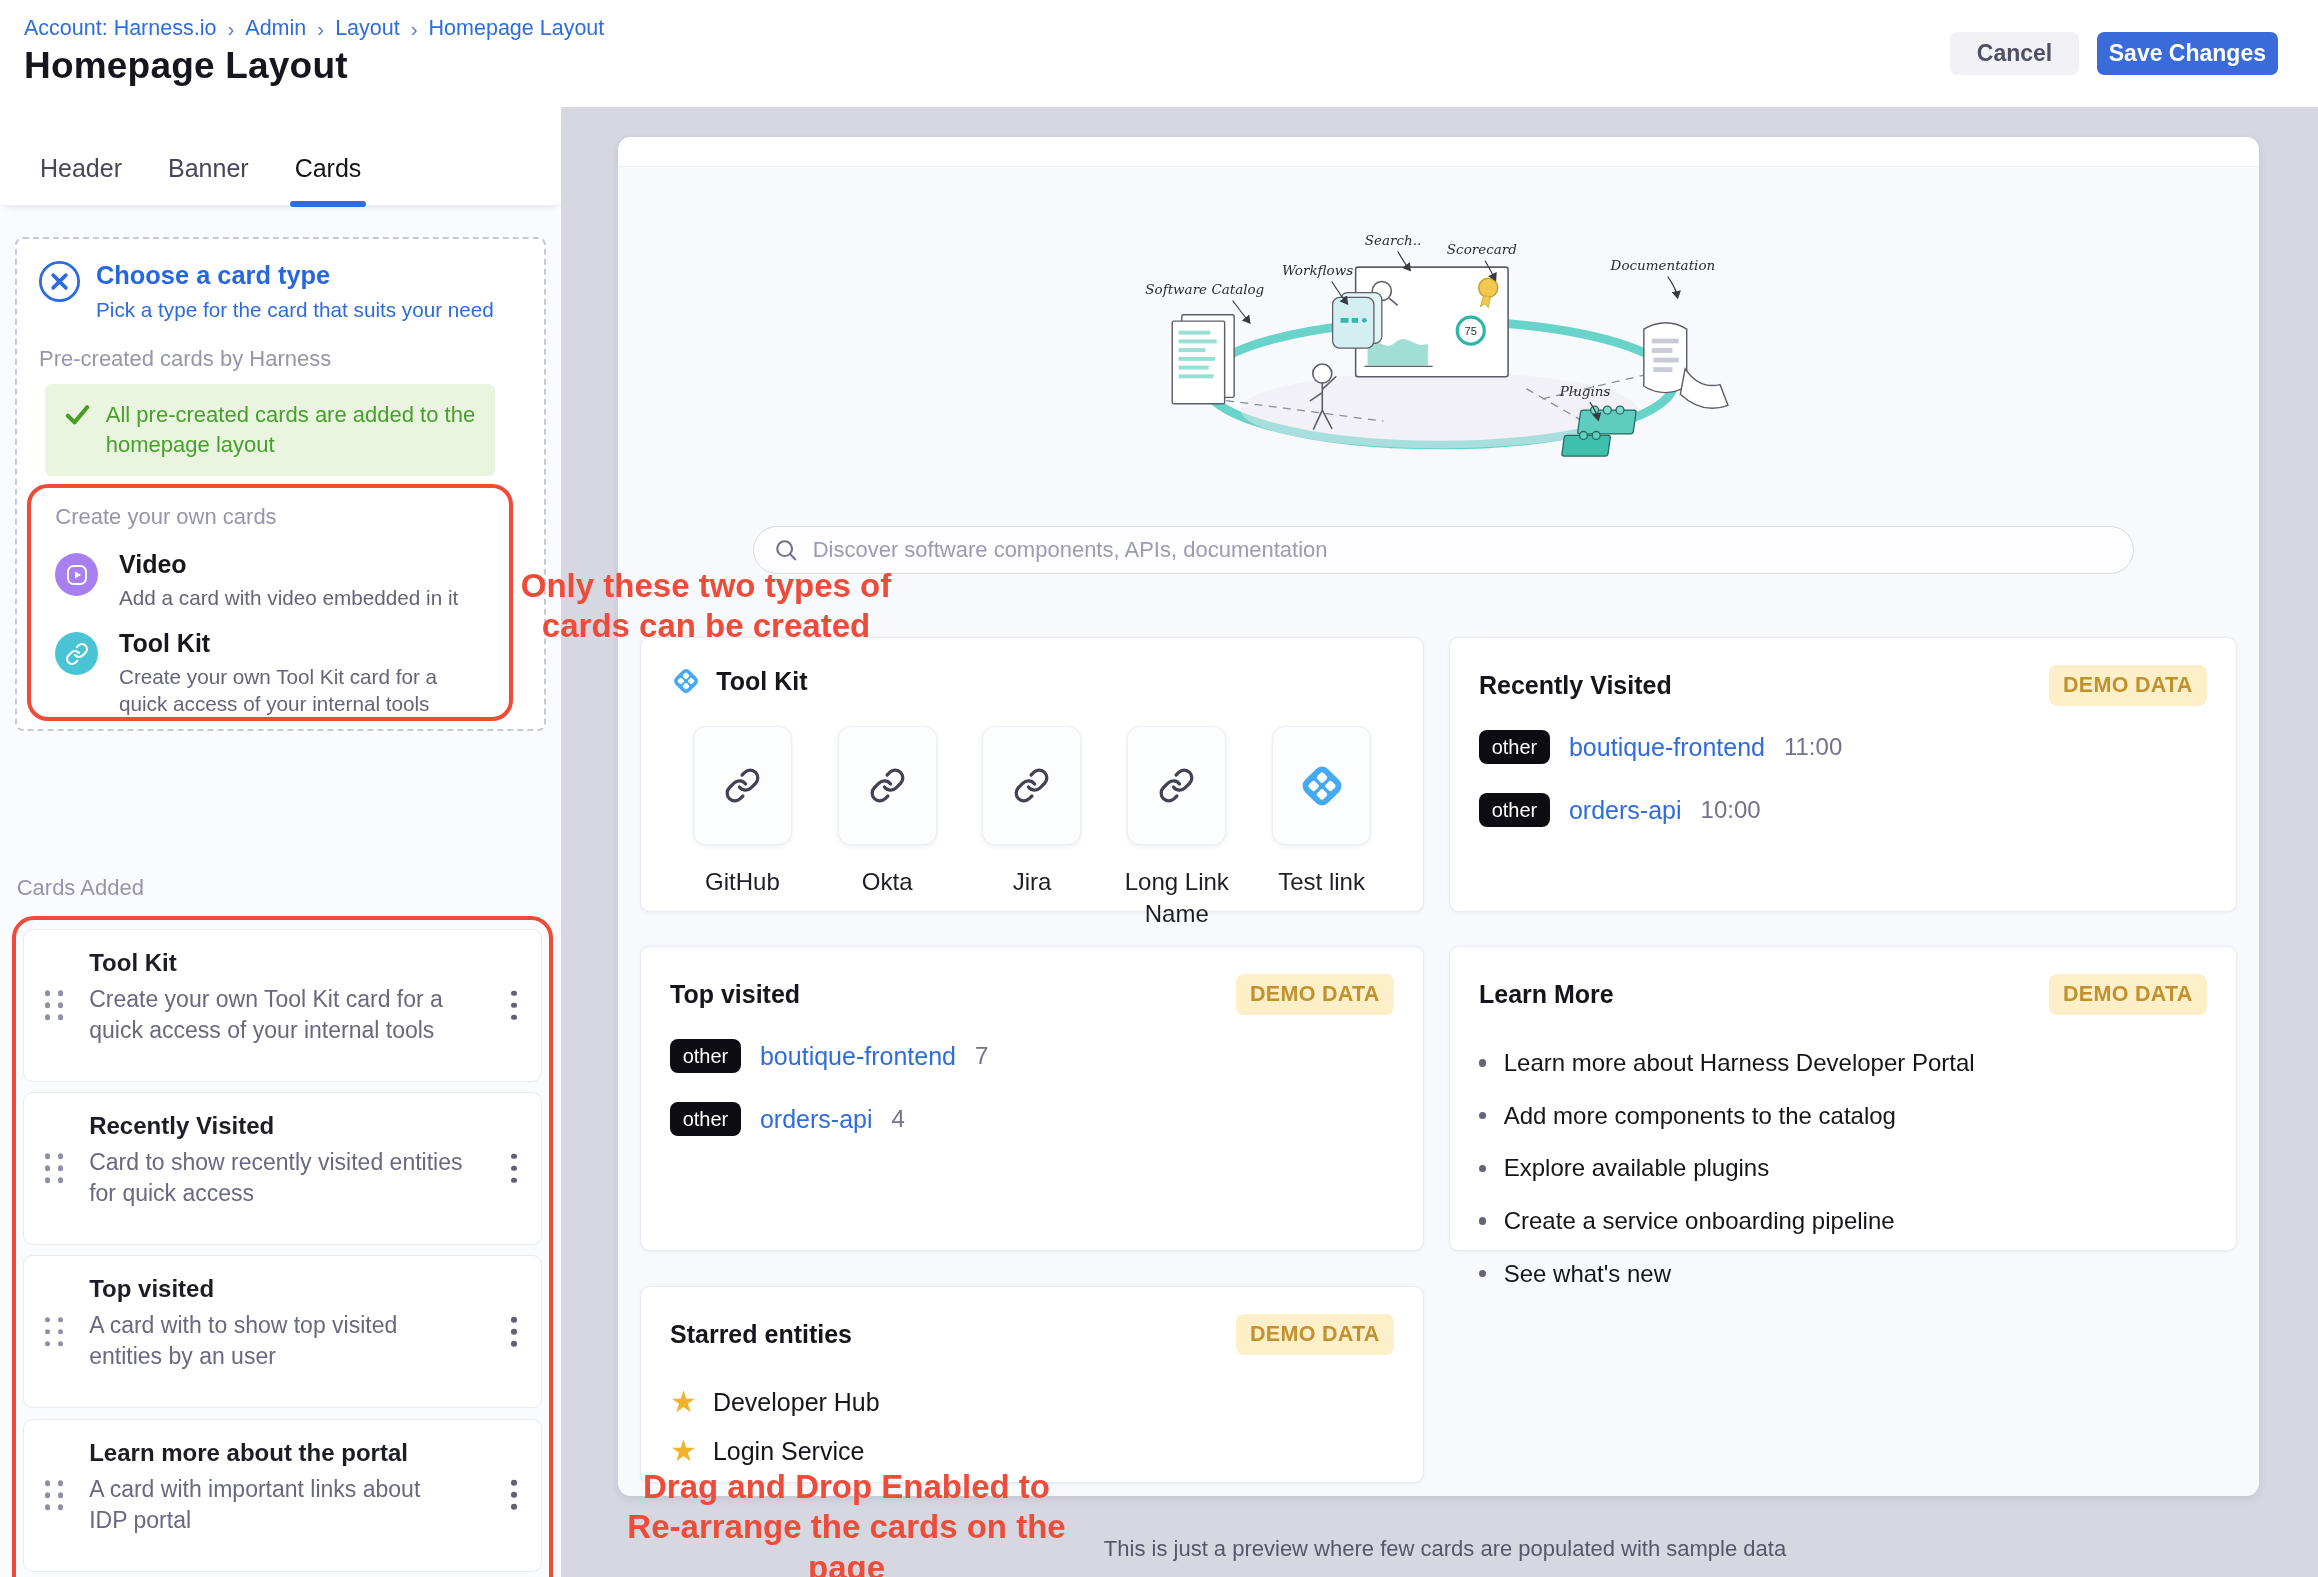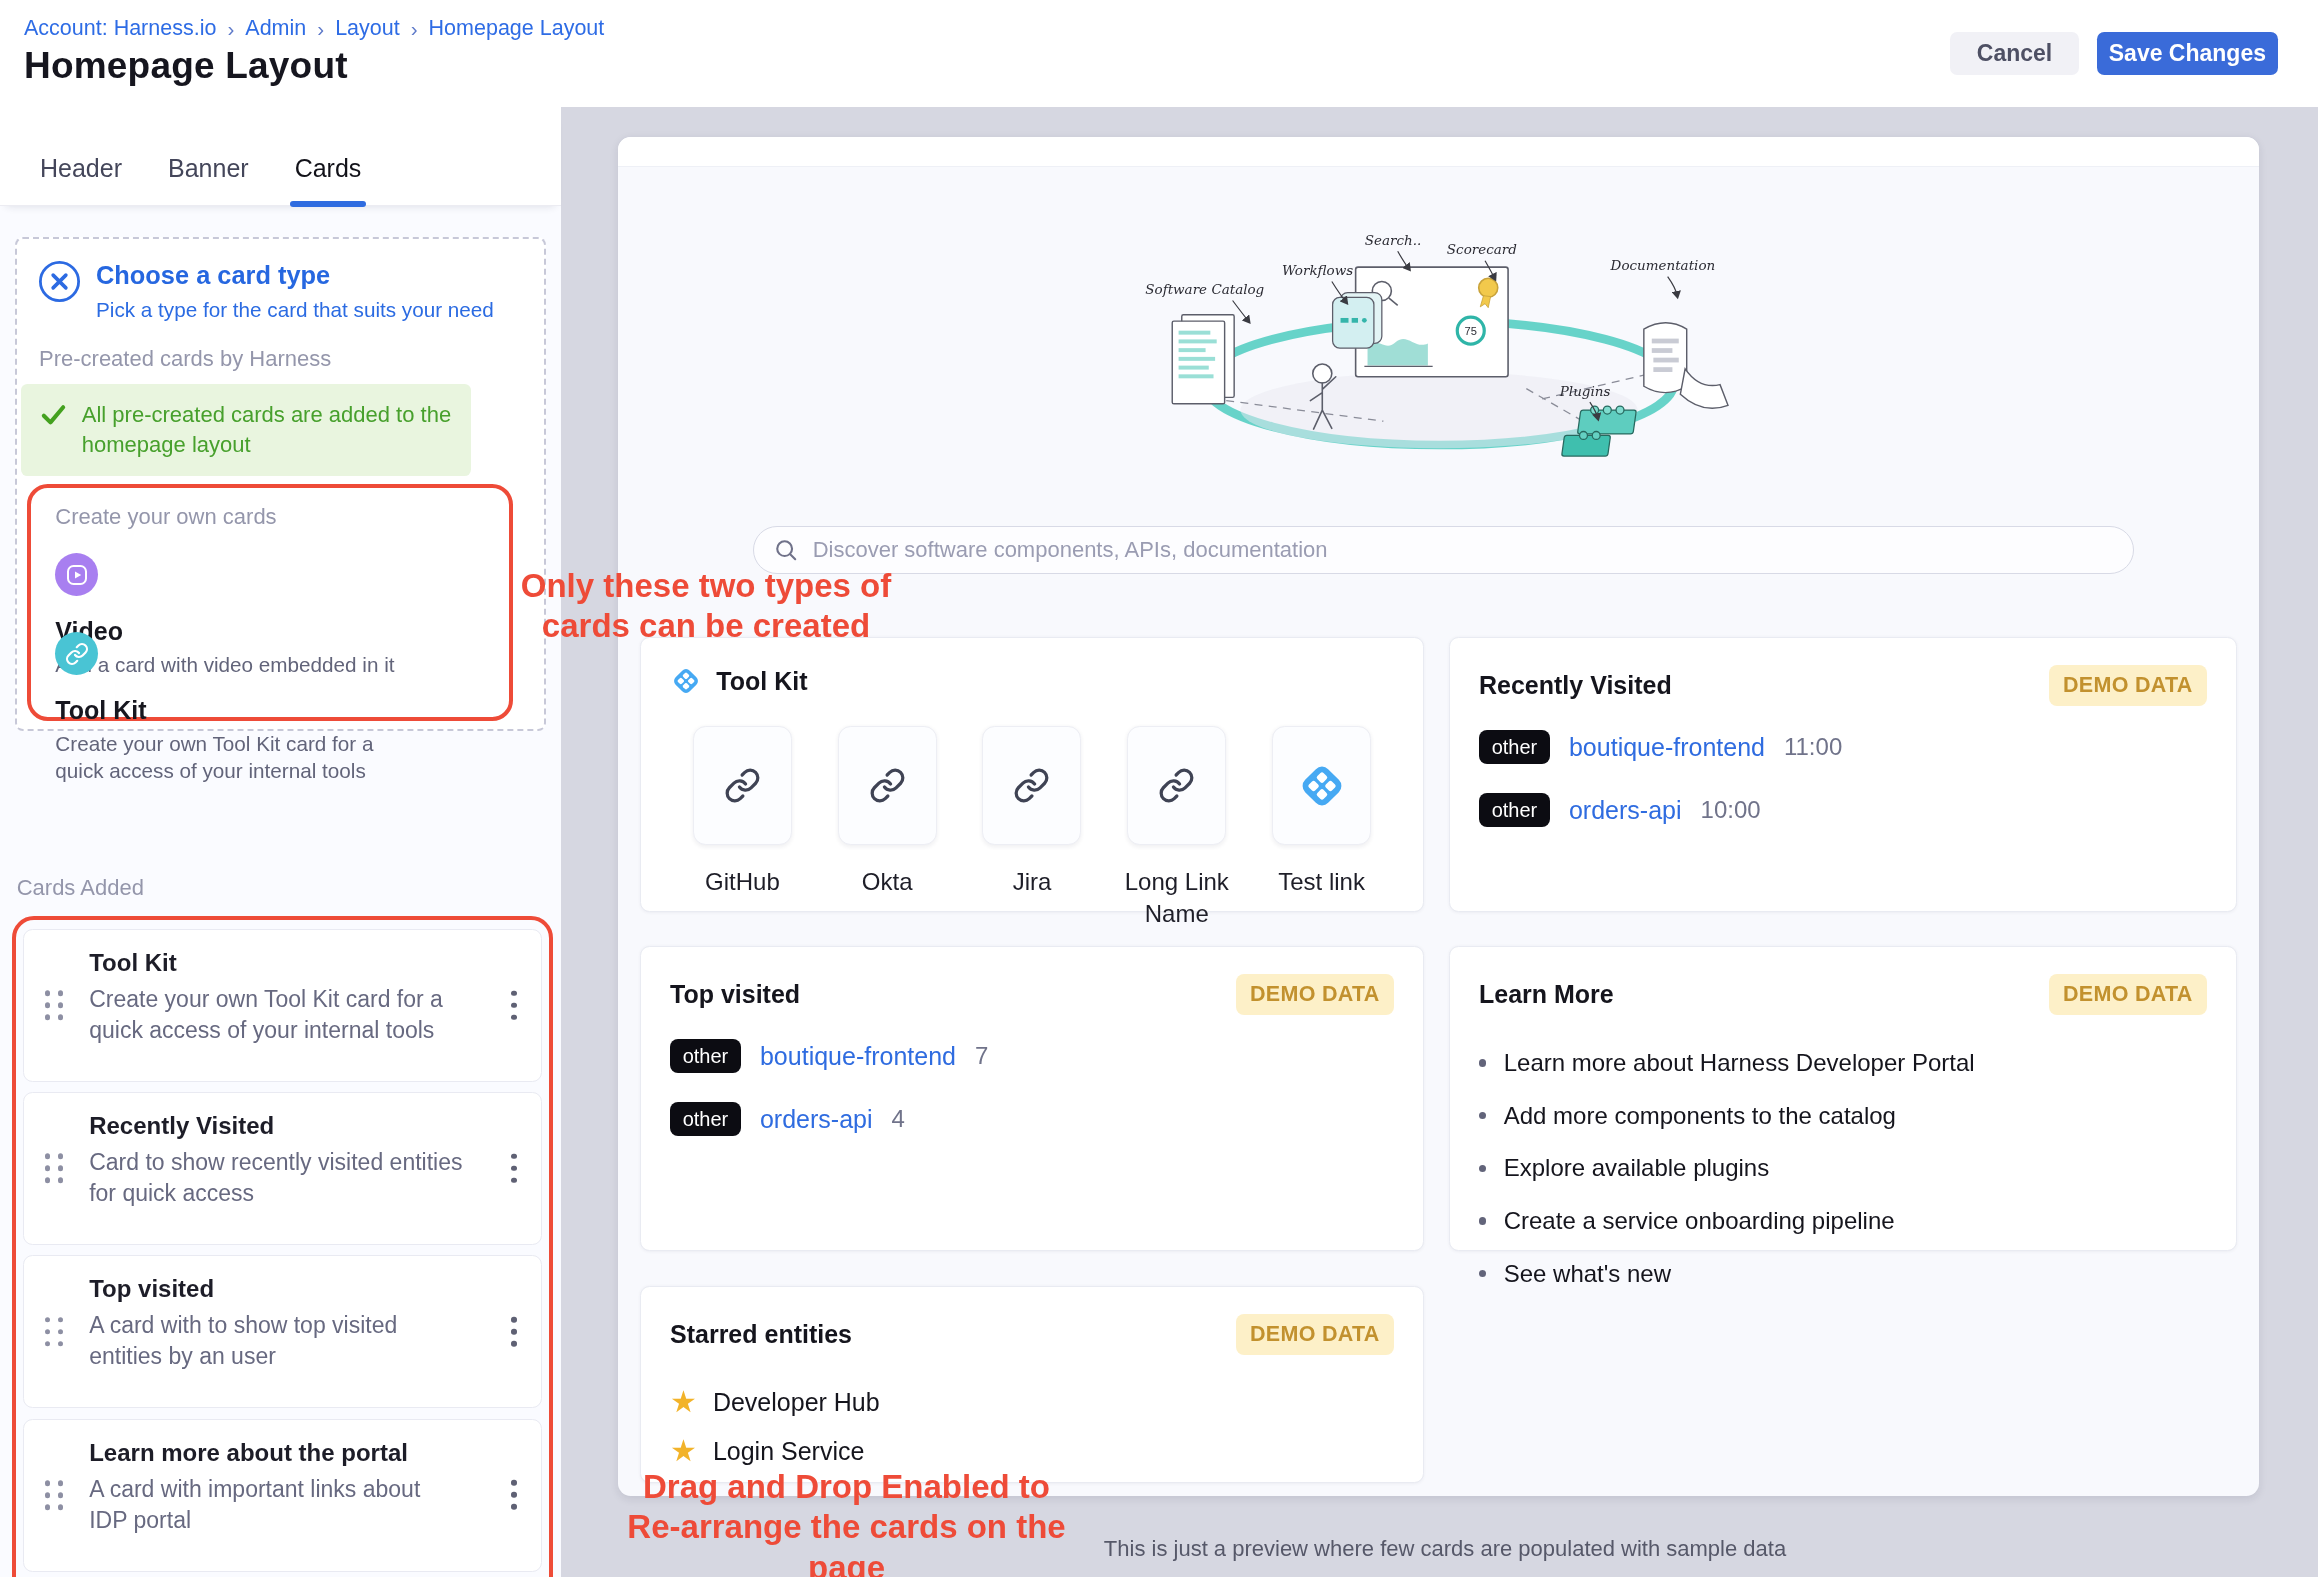--- a/index.html
+++ b/index.html
@@ -25,25 +25,25 @@
   .tab.active { color:#121219; font-weight:normal; }
   .tab.active::after { content:""; position:absolute; left:-4.8px; right:-4.8px; bottom:-1.6px; height:5.6px; border-radius:3.2px; background:#2f6ce0; }
 
   
   .chooser { position:absolute; left:15px; top:130px; width:531px; height:494px; background:#ffffff; border:2.4px dashed #c7c8d8; border-radius:8px; }
   .close-circle { position:absolute; left:20.7px; top:20.7px; width:43px; height:43px; cursor:pointer; }
   .chooser-title { position:absolute; left:79px; top:22px; font-size:25.4px; font-weight:bold; color:#2667e0; }
   .chooser-sub { position:absolute; left:79px; top:59px; font-size:20.7px; color:#2b6be2; }
   .section-label { font-size:22px; color:#9496ab; }
   .precreated-label { position:absolute; left:22px; top:107px; }
-  .success-box { position:absolute; left:4px; top:145px; width:450px; background:#e9f5df; border-radius:6.4px; padding:16px 17.5px; display:flex; gap:14.3px; align-items:flex-start; }
+  .success-box { position:absolute; left:28px; top:145px; width:450px; background:#e9f5df; border-radius:6.4px; padding:16px 17.5px; display:flex; gap:14.3px; align-items:flex-start; }
   .success-text { font-size:22px; color:#47a02c; line-height:30px; }
   .redbox1 { position:absolute; left:10.3px; top:245px; width:486px; height:237px; border:4px solid #ee4b38; border-radius:20.7px; }
   .create-own-label { position:absolute; left:24px; top:16px; }
-  .option-row { position:absolute; left:24px; display:flex; gap:20.7px; cursor:pointer;flex-direction:column; }
+  .option-row { position:absolute; left:24px; display:flex; gap:20.7px; cursor:pointer; }
   .option-video { top:62px; }
   .option-toolkit { top:141px; }
   .opt-circle { width:43px; height:43px; border-radius:50%; flex:0 0 auto; display:flex; align-items:center; justify-content:center; margin-top:3.2px; }
   .circ-video { background:#a87ff0; }
   .circ-toolkit { background:#49c4d4; }
   .opt-title { font-size:25px; font-weight:bold; color:#17171f; margin-bottom:4.8px; }
   .opt-desc { font-size:20.7px; color:#62647a; line-height:27px; max-width:358px; }
 
   .cards-added-label { position:absolute; left:16.7px; top:768px; }
 

